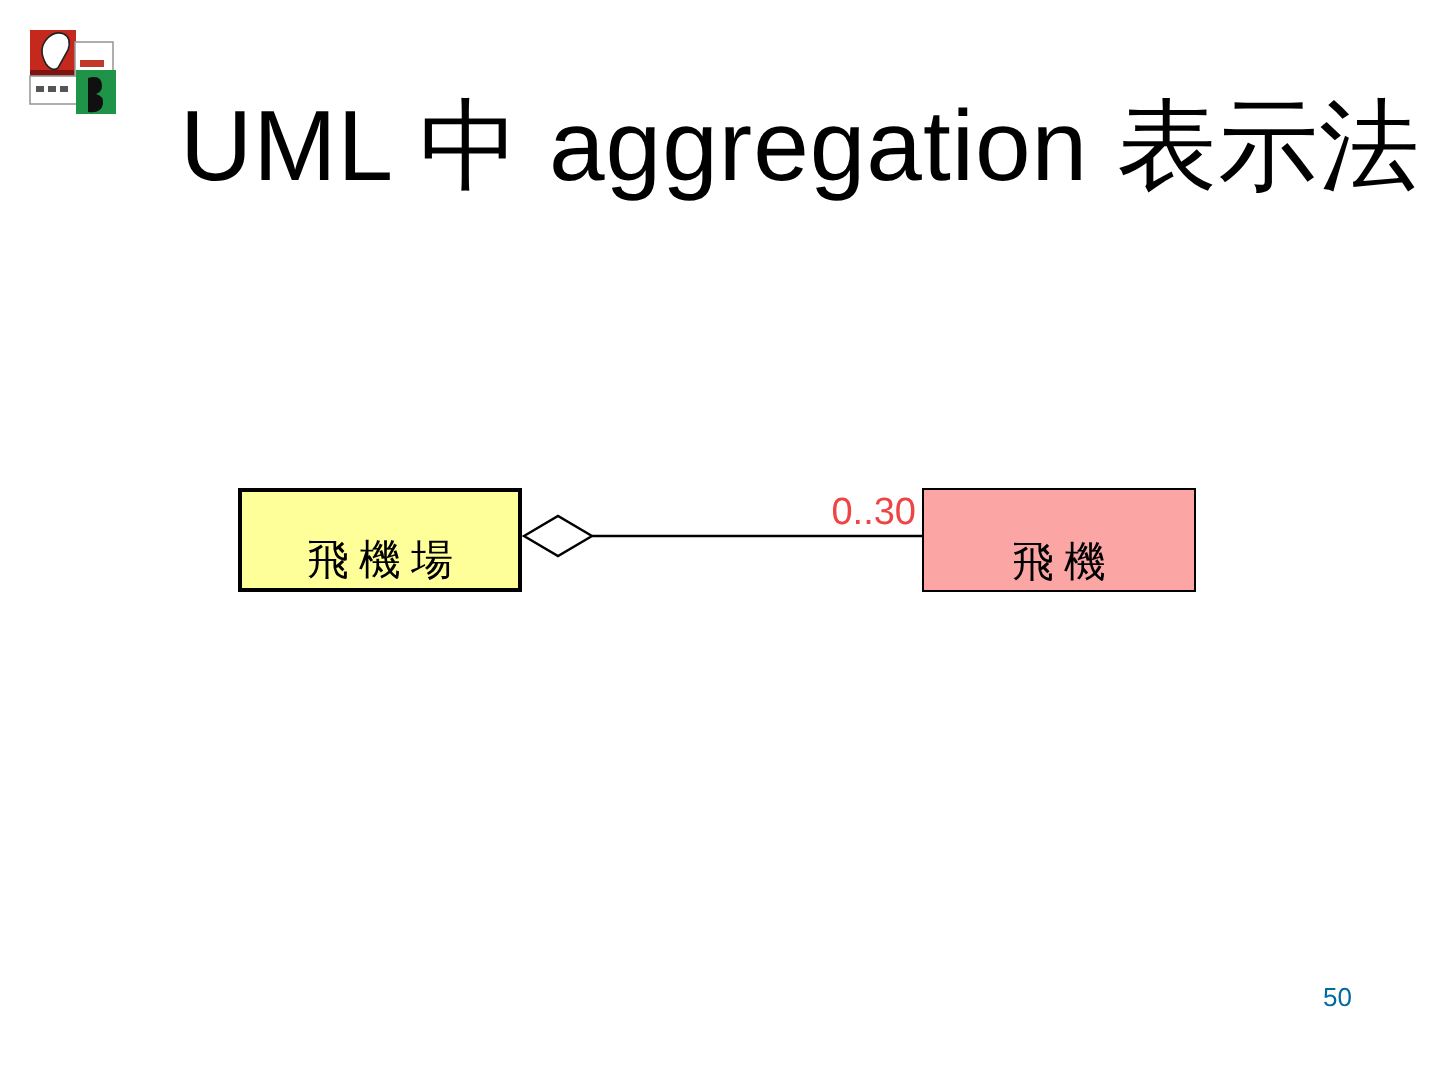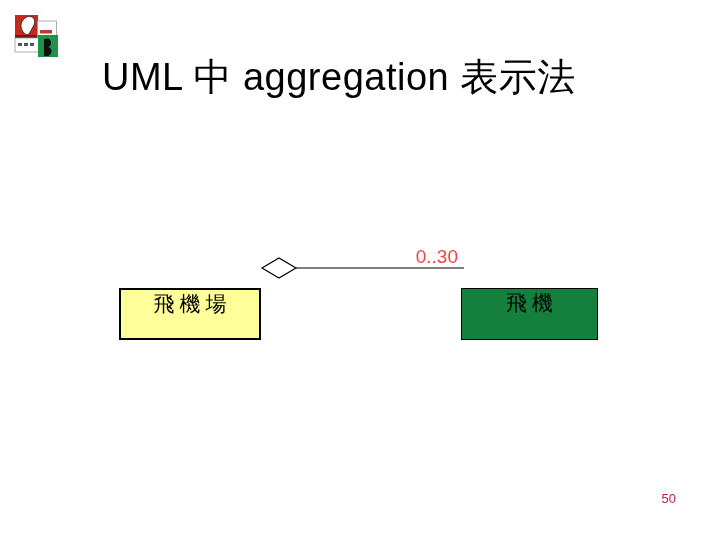--- a/index.html
+++ b/index.html
@@ -19,40 +19,39 @@
   .logo {
     position: absolute;
     left: 14px; top: 13px;
     width: 46px; height: 46px;
   }
 
   
   .title {
     position: absolute;
     left: 90px; top: 40px;
-    margin: 12px;
-    font-size: 38px;
+    margin: 0;
+    font-size: 50px;
     font-weight: 400;
     color: #000000;
     white-space: nowrap;
     font-family: "Liberation Sans", sans-serif;
     letter-spacing: 0.5px;
   }
 
   
   .class-box {
     position: absolute;
     top: 244px;
     height: 52px;
     box-sizing: border-box;
     border: 2px solid #000000;
     display: flex;
-    align-items: flex-start;
+    align-items: flex-end;
     justify-content: center;
-    margin-top: 44px;
   }
   .class-box .class-label {
     font-family: "Liberation Serif", serif;
     font-size: 21px;
     color: #000000;
     letter-spacing: 5px;
     padding-left: 5px; 
     white-space: nowrap;
   }
   .class-box.airport { left: 119px; width: 142px; }
@@ -74,21 +73,21 @@
     font-size: 19px;
     color: #ef4444;
     font-family: "Liberation Sans", sans-serif;
   }
 
   
   .page-number {
     position: absolute;
     right: 44px; top: 491px;
     font-size: 13px;
-    color: #be185d;
+    color: #0369a1;
     font-family: "Liberation Sans", sans-serif;
   }
 </style>
 </head>
 <body>
 
 <div class="slide">
 
   <div class="logo">
     <svg width="46" height="46" viewBox="0 0 46 46">
@@ -118,21 +117,21 @@
       <span class="class-label">飛機場</span>
     </div>
 
     <svg class="connector" viewBox="0 0 206 30">
       <polygon points="4,15 21,5 38,15 21,25" stroke="#000000" stroke-width="1.2" style="fill: rgb(255, 255, 255);"></polygon>
       <line x1="38" y1="15" x2="206" y2="15" stroke-width="1.2" style="stroke: rgb(0, 0, 0);"></line>
     </svg>
 
     <div class="multiplicity">0..30</div>
 
-    <div class="class-box airplane" style="background-color: #15803d;">
+    <div class="class-box airplane" style="background-color: #fca5a5;">
       <span class="class-label">飛機</span>
     </div>
 
   </div>
 
   <div class="page-number">50</div>
 
 </div>
 
 </body></html>

